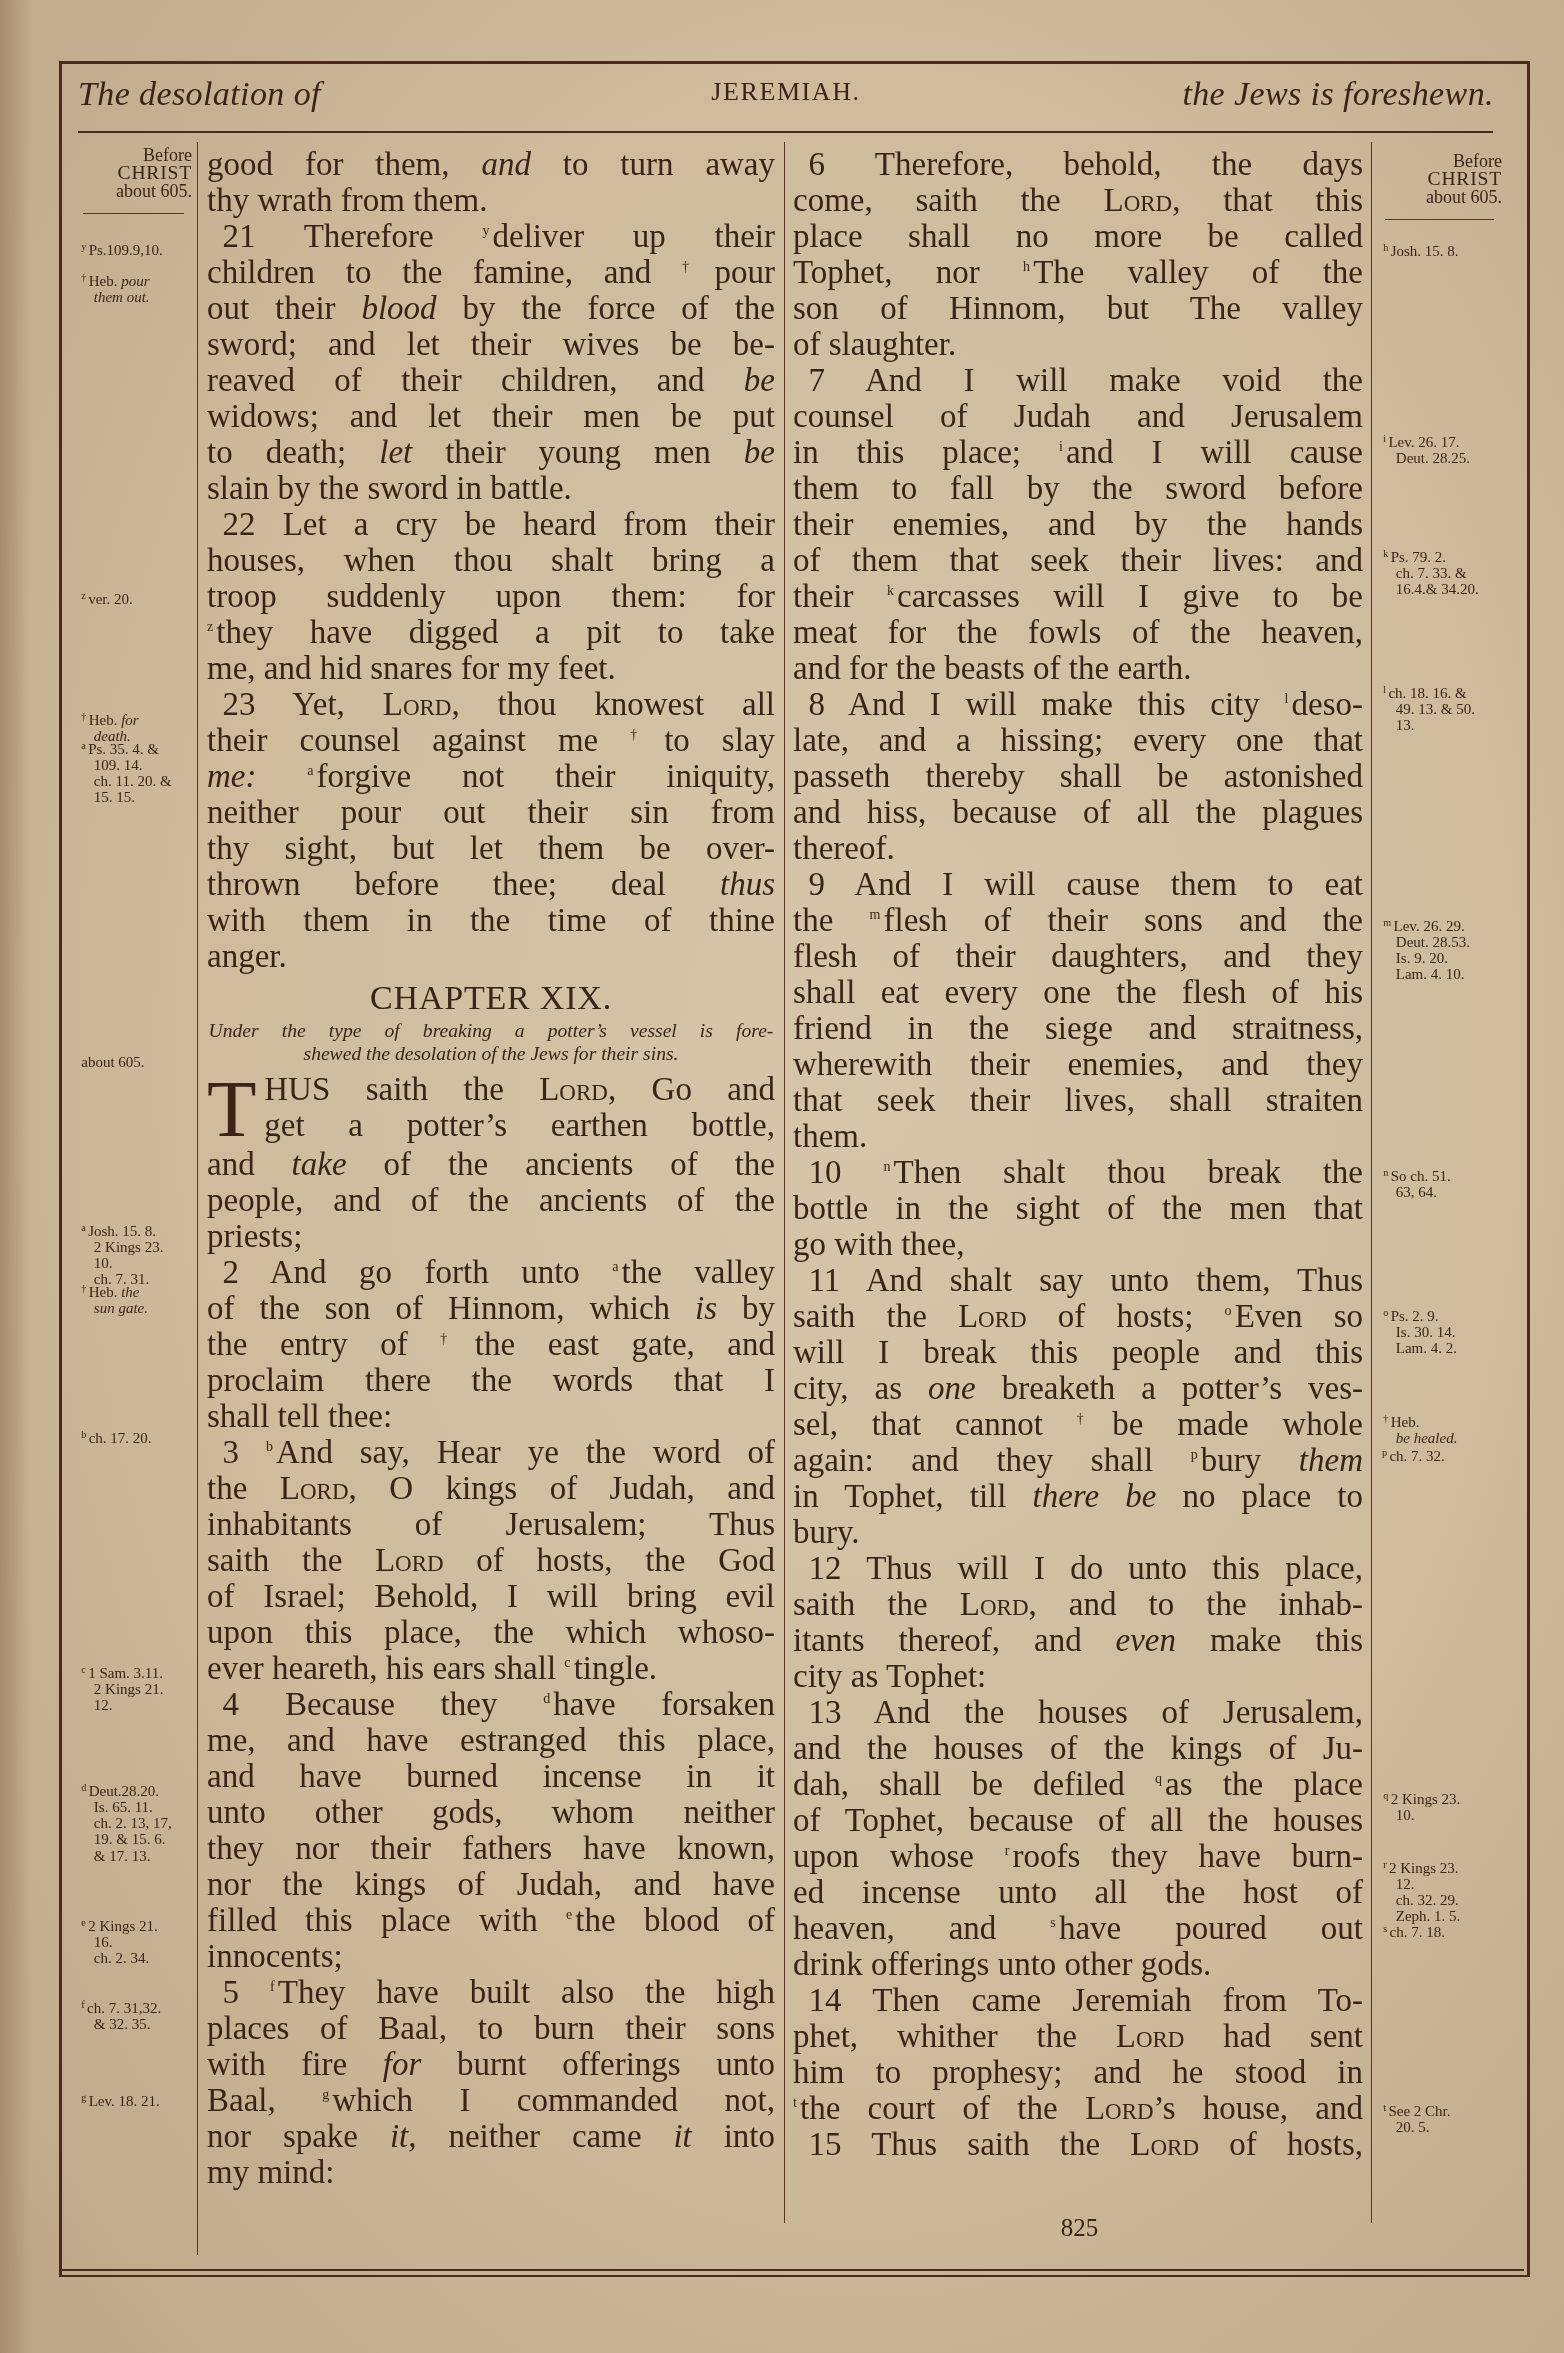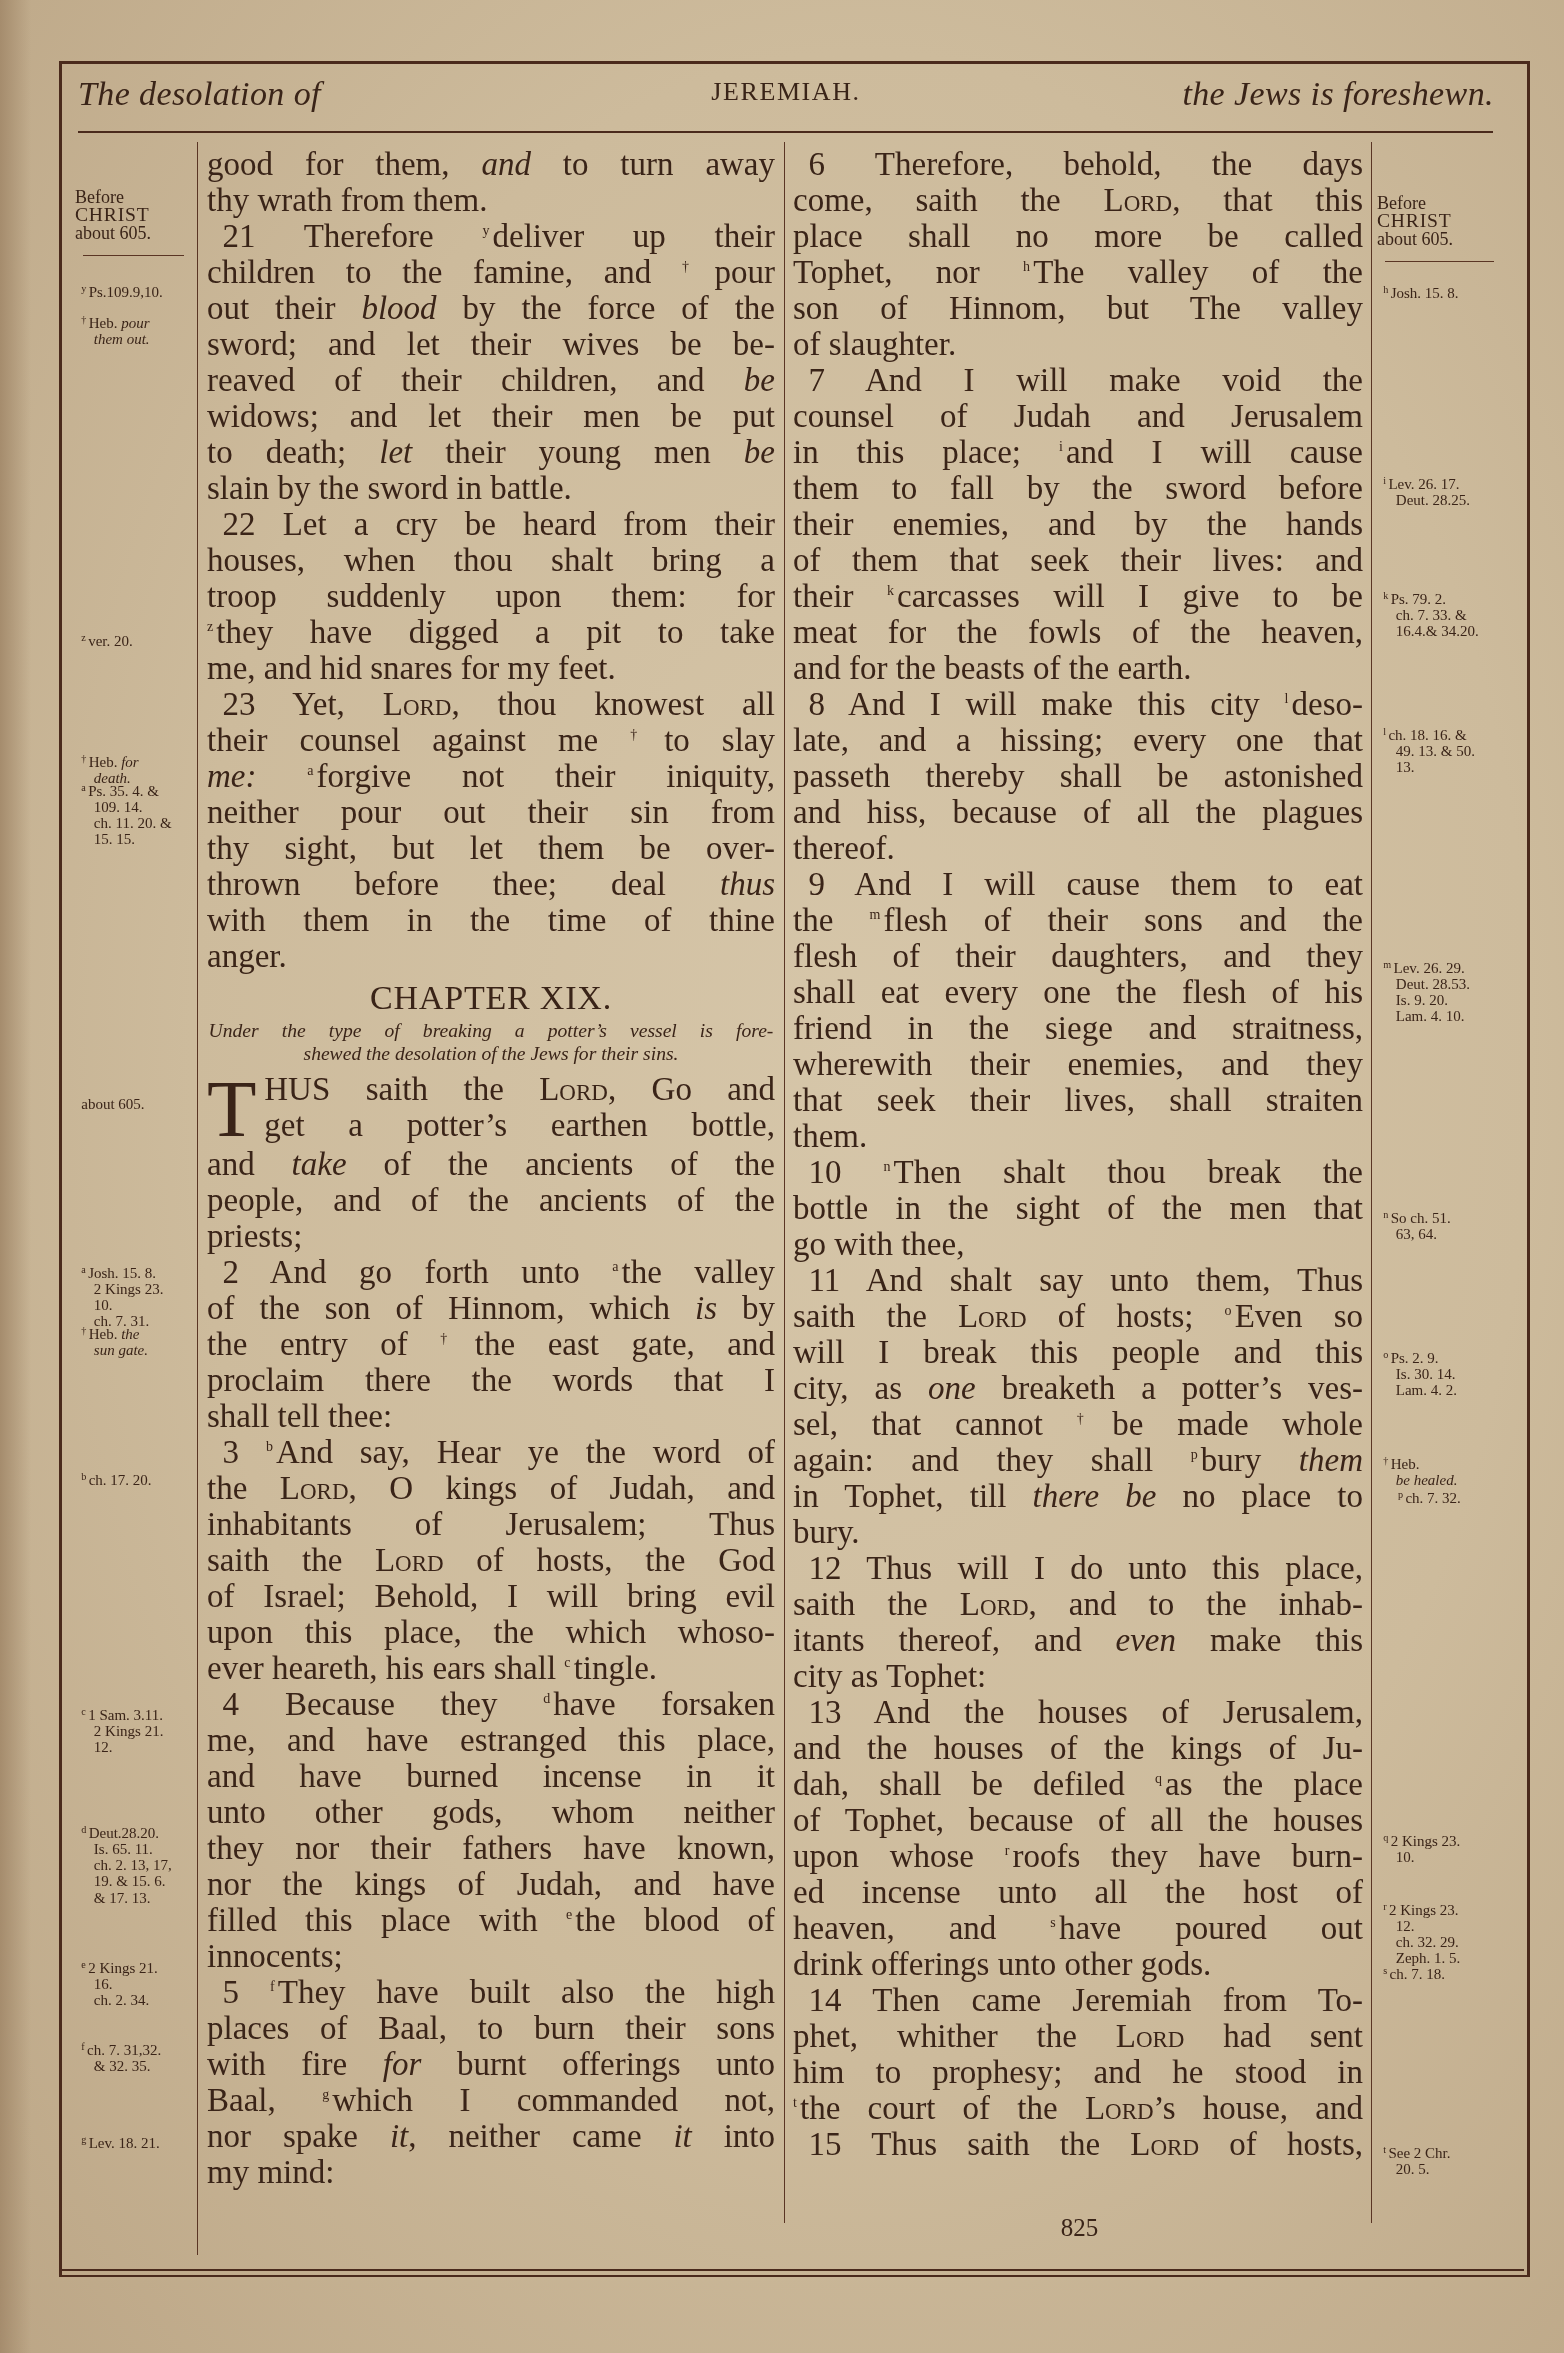--- a/index.html
+++ b/index.html
@@ -36,21 +36,21 @@
     font-size: 26px; letter-spacing: 1.6px;
   }
   .head-rule {
     position: absolute; left: 78px; top: 131px; width: 1415px; height: 0;
     border-top: 2.3px solid #4a2a1c;
   }
   .vrule { position: absolute; width: 0; border-left: 1.6px solid #5a3524; }
   .margin-col {
     position: absolute; font-size: 15px; line-height: 16.4px; color: #3a2418;
   }
-  .margin-head { text-align: left; font-size: 18px; line-height: 18px; margin-top: 42px; }
+  .margin-head { text-align: right; font-size: 18px; line-height: 18px; }
   .margin-head .big { font-size: 19.6px; letter-spacing: 0.8px; }
   .margin-rule { border-top: 1.6px solid #5a3524; margin: 12.5px 7.8px 0 7.8px; }
   .note { position: absolute; white-space: nowrap; }
   .note .sup { font-size: 10.2px; vertical-align: 4.7px; margin-right: 2.3px; }
   .note .cont { padding-left: 12.5px; display: block; }
   .note i { font-style: italic; }
   .text-col { position: absolute; font-size: 33px; line-height: 36px; }
   .line { display: block; height: 36px; text-align: justify; text-align-last: justify; white-space: nowrap; overflow: visible; }
   .line.last { text-align-last: left; }
   .line.indent { padding-left: 15.6px; }
@@ -121,21 +121,21 @@
   <div class="margin-rule"></div>
   <div id="right-notes" style="position: relative;">
       <div class="note" style="top: 20.3px; left: 6.3px;"><span class="sup">h</span>Josh. 15. 8.</div>
       <div class="note" style="top: 211px; left: 6.3px;"><span class="sup">i</span>Lev. 26. 17.<span class="cont">Deut. 28.25.</span></div>
       <div class="note" style="top: 326px; left: 6.3px;"><span class="sup">k</span>Ps. 79. 2.<span class="cont">ch. 7. 33. &amp;</span><span class="cont">16.4.&amp; 34.20.</span></div>
       <div class="note" style="top: 462px; left: 6.3px;"><span class="sup">l</span>ch. 18. 16. &amp;<span class="cont">49. 13. &amp; 50.</span><span class="cont">13.</span></div>
       <div class="note" style="top: 695px; left: 6.3px;"><span class="sup">m</span>Lev. 26. 29.<span class="cont">Deut. 28.53.</span><span class="cont">Is. 9. 20.</span><span class="cont">Lam. 4. 10.</span></div>
       <div class="note" style="top: 945px; left: 6.3px;"><span class="sup">n</span>So ch. 51.<span class="cont">63, 64.</span></div>
       <div class="note" style="top: 1085px; left: 6.3px;"><span class="sup">o</span>Ps. 2. 9.<span class="cont">Is. 30. 14.</span><span class="cont">Lam. 4. 2.</span></div>
       <div class="note" style="top: 1191px; left: 6.3px;"><span class="sup">†</span>Heb.<span class="cont"><i>be healed.</i></span></div>
-      <div class="note" style="top: 1225px; left: 21px;"><span class="sup">p</span>ch. 7. 32.</div>
+      <div class="note" style="top: 1225px; left: 5px;"><span class="sup">p</span>ch. 7. 32.</div>
       <div class="note" style="top: 1568px; left: 6.3px;"><span class="sup">q</span>2 Kings 23.<span class="cont">10.</span></div>
       <div class="note" style="top: 1637px; left: 6.3px;"><span class="sup">r</span>2 Kings 23.<span class="cont">12.</span><span class="cont">ch. 32. 29.</span><span class="cont">Zeph. 1. 5.</span></div>
       <div class="note" style="top: 1701px; left: 6.3px;"><span class="sup">s</span>ch. 7. 18.</div>
       <div class="note" style="top: 1880px; left: 6.3px;"><span class="sup">t</span>See 2 Chr.<span class="cont">20. 5.</span></div>
     </div>
 </div>
 
 <div class="text-col" style="left:207px; top:146px; width:568px;">
   <div id="left-before">
       <div class="line">good for them, <i>and</i> to turn away</div>

